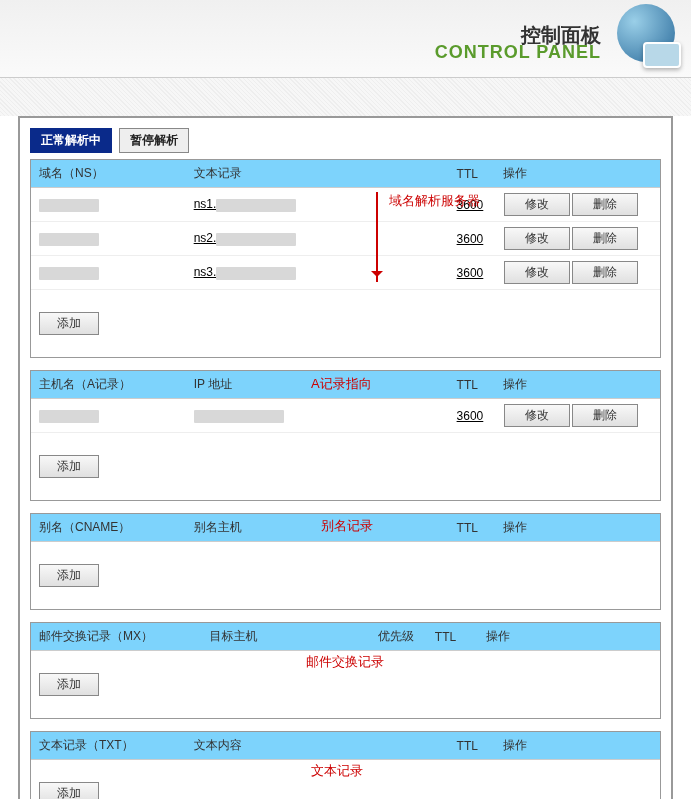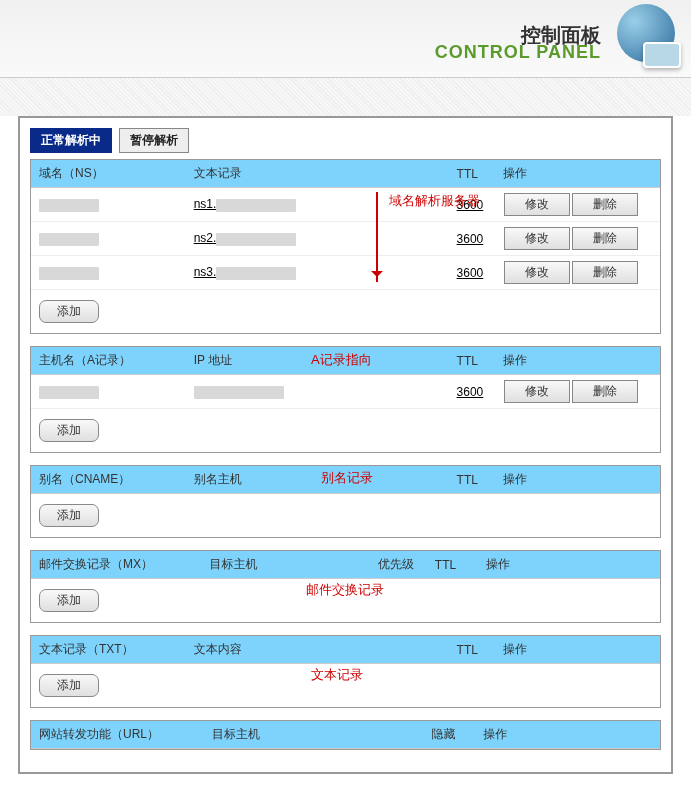--- a/index.html
+++ b/index.html
@@ -20,21 +20,21 @@
 th { background: #7dd3fc; text-align: left; padding: 5px 8px; font-weight: normal; color: #333; border-bottom: 1px solid #ccc; font-size: 12px; }
 td { padding: 4px 8px; border-bottom: 1px solid #eee; vertical-align: middle; text-decoration: underline; }
 tr:last-child td { border-bottom: none; }
 .col-host { width: 150px; }
 .col-target { width: 175px; }
 .col-pri { width: 50px; }
 .col-ttl { width: 45px; }
 .col-ops { width: 160px; }
 .blur { display: inline-block; background: #d8d8d8; height: 13px; border-radius: 1px; vertical-align: middle; }
 .btn { display: inline-block; background: linear-gradient(#f8f8f8,#e0e0e0); border: 1px solid #888; padding: 2px 0; width: 66px; text-align: center; color: #333; font-size: 12px; cursor: pointer; margin: 1px; }
-.btn-add { width: 60px; margin: 6px 8px; border-radius: 7px; }
+.btn-add { width: 60px; margin: 18px 8px; }
 .add-row td { padding: 4px 0; }
 .anno { position: absolute; color: #c00; font-size: 13px; pointer-events: none; }
 .arrow { position: absolute; left: 345px; top: 32px; width: 2px; height: 90px; background: #c00; }
 .arrow:after { content: ''; position: absolute; bottom: -1px; left: -5px; border: 6px solid transparent; border-top-color: #c00; }
 </style>
 </head>
 <body>
 
 <div class="header">
   <div class="header-title-cn">控制面板</div>

